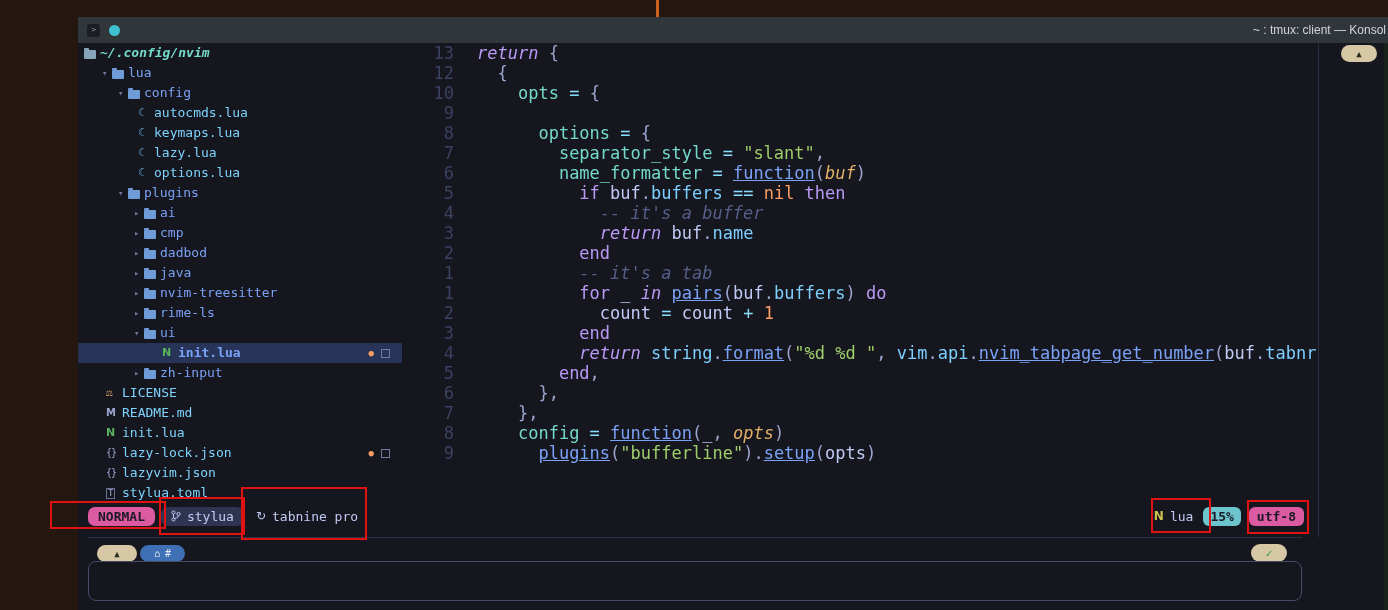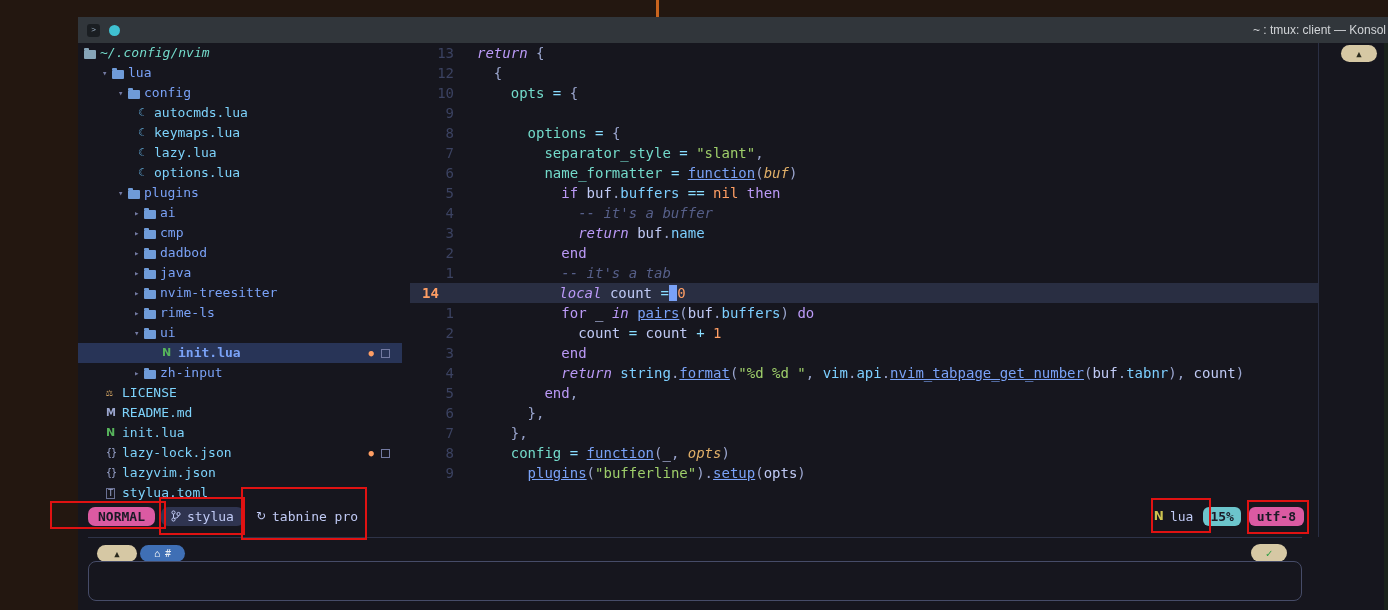--- a/index.html
+++ b/index.html
@@ -29,27 +29,27 @@
   .ticon{width:16px;flex:none;display:inline-flex;align-items:center;}
   .ic-folder{width:12px;height:9px;background:#6f9bd8;border-radius:1px;position:relative;margin-top:2px;}
   .ic-folder::before{content:"";position:absolute;left:0;top:-2px;width:5px;height:2px;background:inherit;border-radius:1px 1px 0 0;}
   .ic-folder.root{background:#87a5b8;}
   .g-lua{color:#62b0e0;font-size:11px;}
   .g-nvim{color:#57b45c;font-weight:bold;font-size:11px;font-family:"DejaVu Sans",sans-serif;}
   .g-license{color:#e0af68;font-size:11px;}
   .g-md{color:#9aa5ce;font-weight:bold;font-size:10px;font-family:"DejaVu Sans",sans-serif;}
   .g-json{color:#9aa5ce;font-size:10px;letter-spacing:-1px;}
   .g-toml{color:#9aa5ce;font-size:9px;border:1px solid #6a7194;line-height:9px;padding:0 1px;}
-  .c-root{color:#73daca;font-style:italic;}
+  .c-root{color:#73daca;font-style:italic;font-weight:bold;}
   .c-folder{color:#7aa2f7;}
   .c-file{color:#7dd3fc;}
   .badge-dot{position:absolute;right:28px;color:#ff9e64;font-size:9px;top:0;}
   .badge-square{position:absolute;right:12px;top:6px;width:7px;height:7px;border:1px solid #737aa2;}
   
-  .editor{position:absolute;left:332px;top:26px;width:908px;height:460px;overflow:hidden;font-size:14px;}
+  .editor{position:absolute;left:332px;top:26px;width:908px;height:460px;overflow:hidden;font-size:17px;}
   .codeline{display:flex;height:20px;line-height:20px;white-space:pre;}
   .codeline.cur{background:#292e42;}
   .gut{width:44px;flex:none;text-align:right;padding-right:14px;color:#3b4261;}
   .codeline.cur .gut{text-align:left;padding-left:12px;padding-right:0;color:#ff9e64;font-weight:bold;}
   .code{flex:1;padding-left:9px;}
   .kw{color:#bb9af7;}
   .kwi{color:#bb9af7;font-style:italic;}
   .fn{color:#7aa2f7;text-decoration:underline;}
   .fld{color:#73daca;}
   .prop{color:#7dcfff;}
@@ -265,21 +265,20 @@
       <div class="codeline"><span class="gut">10</span><span class="code"><span class="pun">    </span><span class="fld">opts</span><span class="op"> = </span><span class="pun">{</span></span></div>
       <div class="codeline"><span class="gut">9</span><span class="code"></span></div>
       <div class="codeline"><span class="gut">8</span><span class="code"><span class="pun">      </span><span class="fld">options</span><span class="op"> = </span><span class="pun">{</span></span></div>
       <div class="codeline"><span class="gut">7</span><span class="code"><span class="pun">        </span><span class="fld">separator_style</span><span class="op"> = </span><span class="str">"slant"</span><span class="pun">,</span></span></div>
       <div class="codeline"><span class="gut">6</span><span class="code"><span class="pun">        </span><span class="fld">name_formatter</span><span class="op"> = </span><span class="fn">function</span><span class="pun">(</span><span class="par">buf</span><span class="pun">)</span></span></div>
       <div class="codeline"><span class="gut">5</span><span class="code"><span class="pun">          </span><span class="kw">if </span><span class="var">buf</span><span class="pun">.</span><span class="prop">buffers</span><span class="op"> == </span><span class="num">nil</span><span class="kw"> then</span></span></div>
       <div class="codeline"><span class="gut">4</span><span class="code"><span class="cmt">            -- it's a buffer</span></span></div>
       <div class="codeline"><span class="gut">3</span><span class="code"><span class="pun">            </span><span class="kwi">return </span><span class="var">buf</span><span class="pun">.</span><span class="prop">name</span></span></div>
       <div class="codeline"><span class="gut">2</span><span class="code"><span class="pun">          </span><span class="kw">end</span></span></div>
       <div class="codeline"><span class="gut">1</span><span class="code"><span class="cmt">          -- it's a tab</span></span></div>
-      <div class="codeline cur"><span class="gut">14</span><span class="code"><span class="pun">          </span><span class="kwi">local </span><span class="var">count</span><span class="op"> =</span><span class="cursor"> </span><span class="num">0</span></span></div>
       <div class="codeline"><span class="gut">1</span><span class="code"><span class="pun">          </span><span class="kw">for </span><span class="var">_ </span><span class="kwi">in </span><span class="fn">pairs</span><span class="pun">(</span><span class="var">buf</span><span class="pun">.</span><span class="prop">buffers</span><span class="pun">)</span><span class="kw"> do</span></span></div>
       <div class="codeline"><span class="gut">2</span><span class="code"><span class="pun">            </span><span class="var">count</span><span class="op"> = </span><span class="var">count</span><span class="op"> + </span><span class="num">1</span></span></div>
       <div class="codeline"><span class="gut">3</span><span class="code"><span class="pun">          </span><span class="kw">end</span></span></div>
       <div class="codeline"><span class="gut">4</span><span class="code"><span class="pun">          </span><span class="kwi">return </span><span class="prop">string</span><span class="pun">.</span><span class="fn">format</span><span class="pun">(</span><span class="str">"%d %d "</span><span class="pun">, </span><span class="prop">vim</span><span class="pun">.</span><span class="prop">api</span><span class="pun">.</span><span class="fn">nvim_tabpage_get_number</span><span class="pun">(</span><span class="var">buf</span><span class="pun">.</span><span class="prop">tabnr</span><span class="pun">), </span><span class="var">count</span><span class="pun">)</span></span></div>
       <div class="codeline"><span class="gut">5</span><span class="code"><span class="pun">        </span><span class="kw">end</span><span class="pun">,</span></span></div>
       <div class="codeline"><span class="gut">6</span><span class="code"><span class="pun">      },</span></span></div>
       <div class="codeline"><span class="gut">7</span><span class="code"><span class="pun">    },</span></span></div>
       <div class="codeline"><span class="gut">8</span><span class="code"><span class="pun">    </span><span class="fld">config</span><span class="op"> = </span><span class="fn">function</span><span class="pun">(</span><span class="var">_</span><span class="pun">, </span><span class="par">opts</span><span class="pun">)</span></span></div>
       <div class="codeline"><span class="gut">9</span><span class="code"><span class="pun">      </span><span class="fn">plugins</span><span class="pun">(</span><span class="str">"bufferline"</span><span class="pun">).</span><span class="fn">setup</span><span class="pun">(</span><span class="var">opts</span><span class="pun">)</span></span></div>
     </div>

